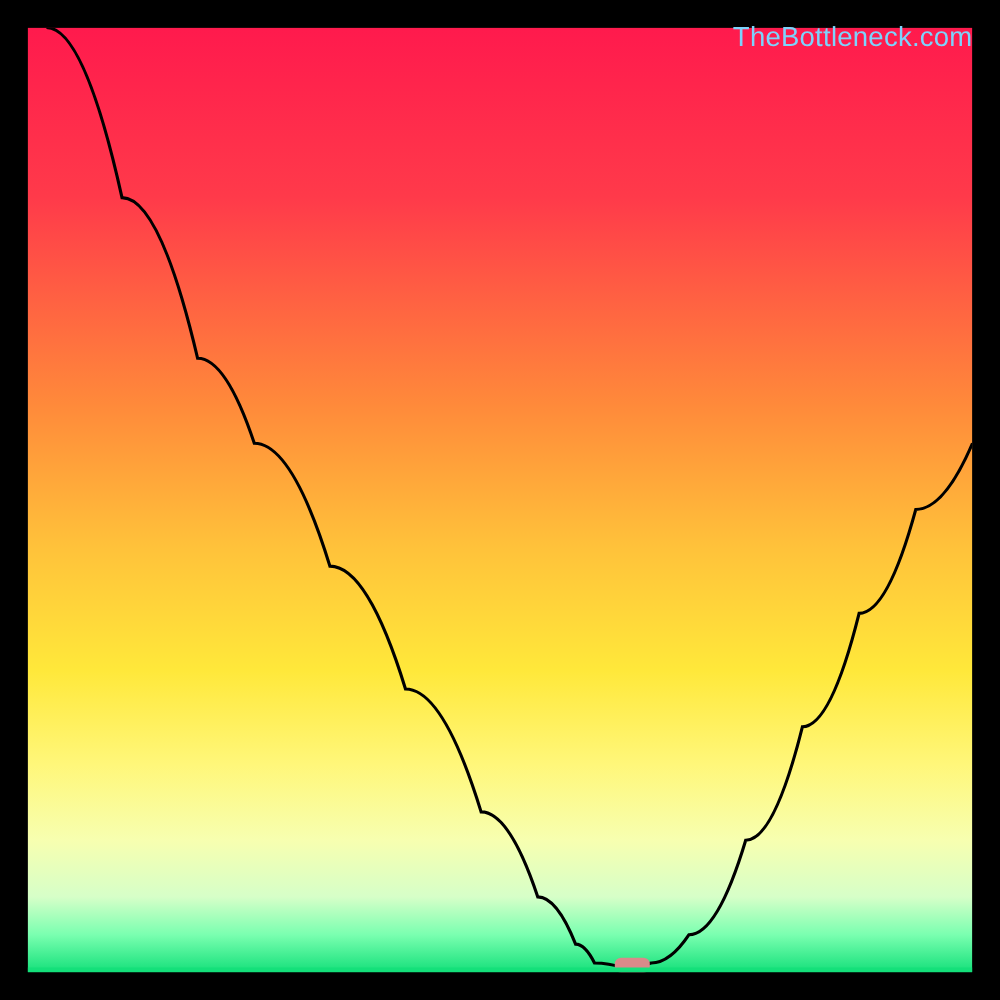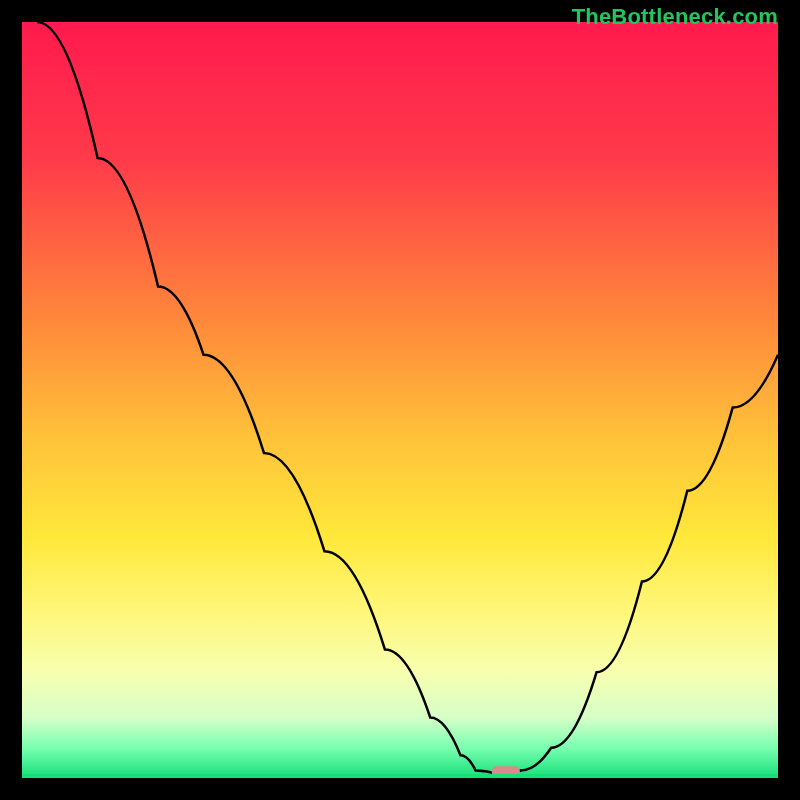--- a/index.html
+++ b/index.html
@@ -22,25 +22,25 @@
   .plot-area {
     position: absolute;
     left: 0;
     top: 0;
     width: 756px;
     height: 756px;
     overflow: hidden;
   }
   .watermark {
     position: absolute;
-    top: 4px;
+    top: 17px;
     right: 22px;
-    color: #22c55e;
+    color: #7dd3fc;
     font-size: 22px;
-    font-weight: 700;
+    font-weight: 400;
     letter-spacing: 0.2px;
     z-index: 5;
   }
   svg { display: block; }
 </style>
 </head>
 <body>
 
 <div class="watermark">TheBottleneck.com</div>
 

